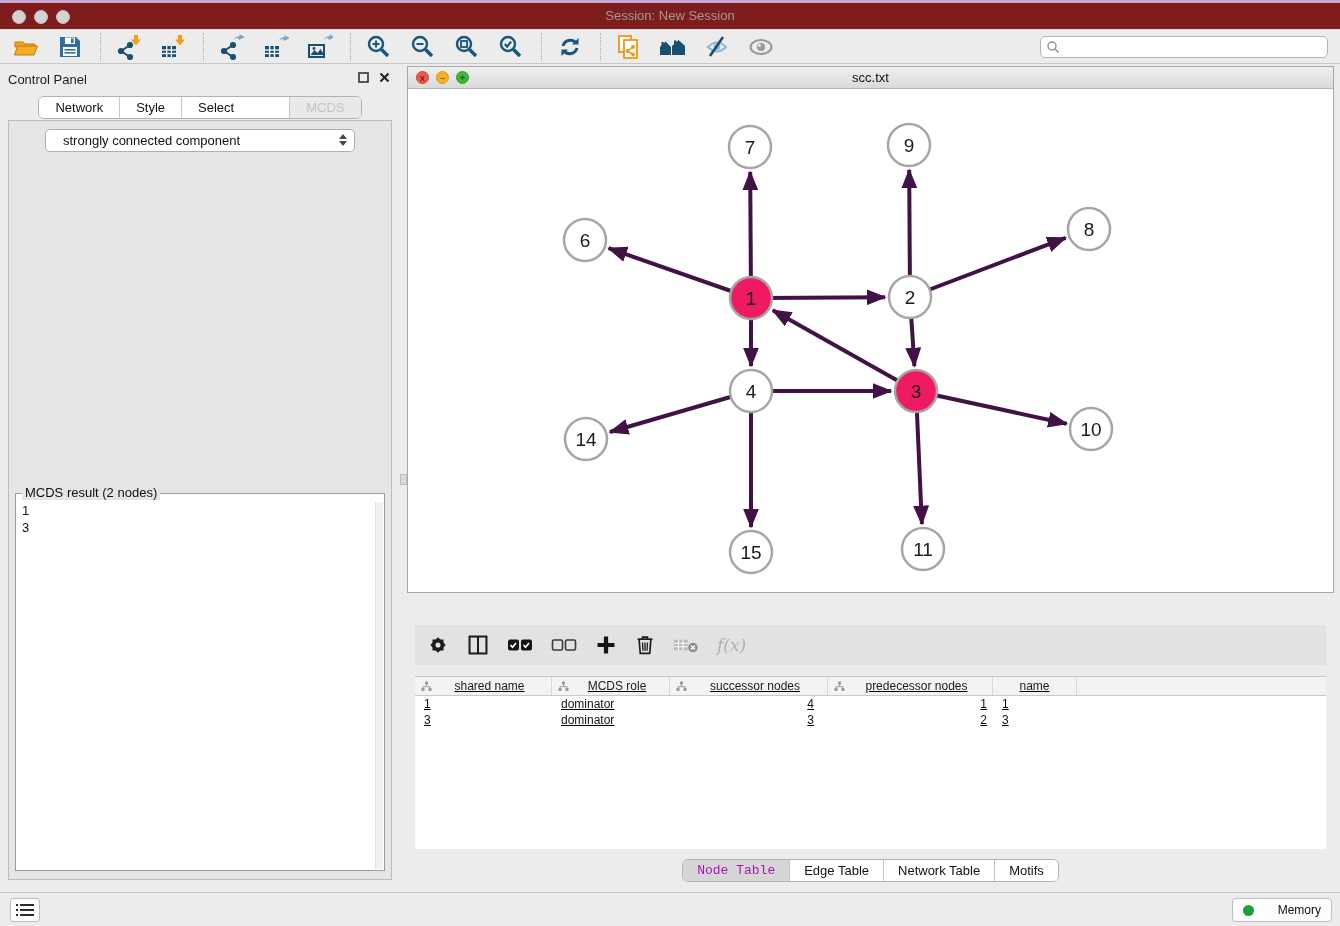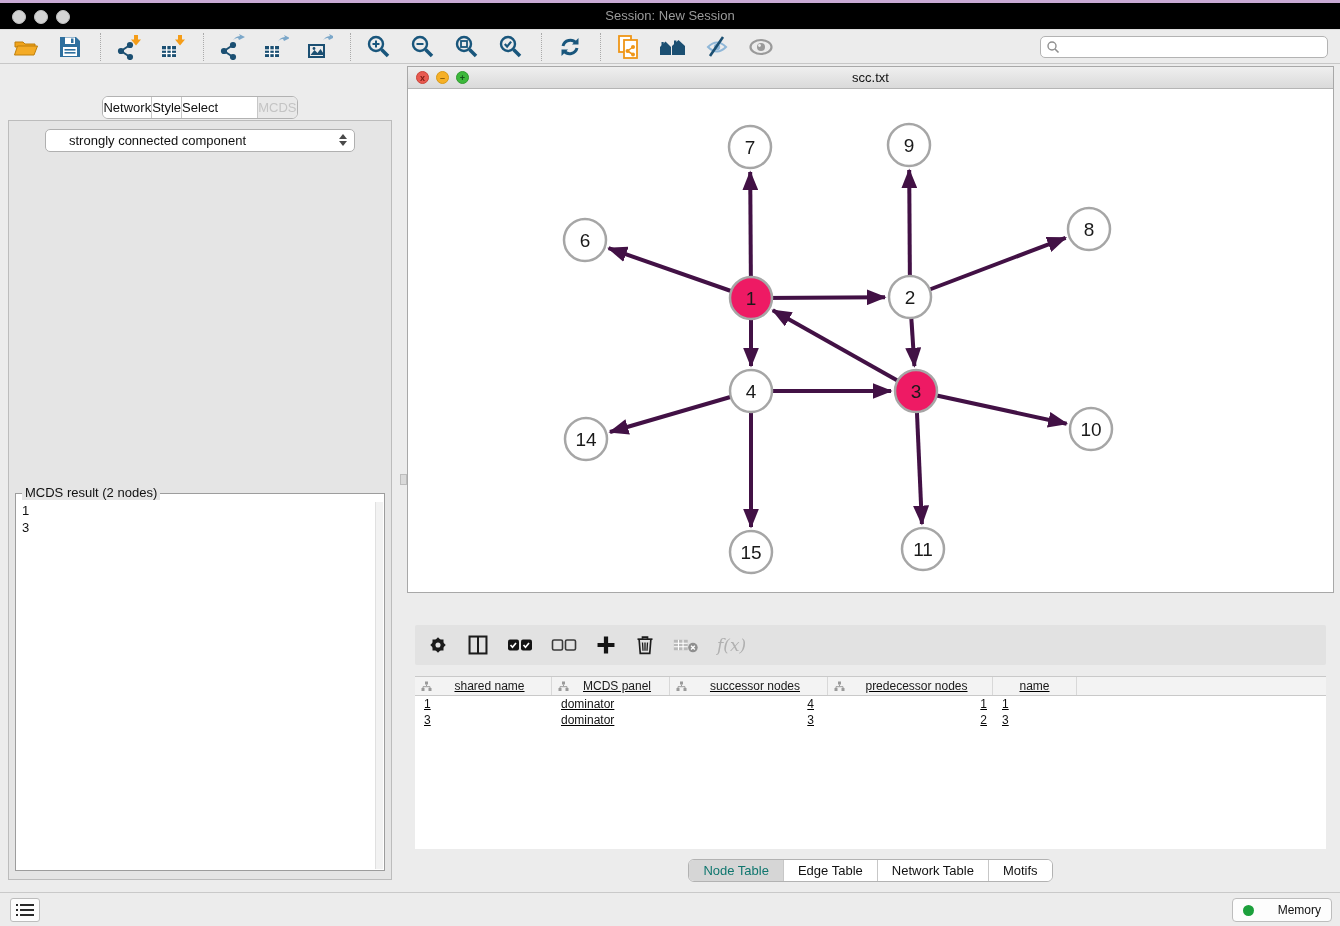--- a/index.html
+++ b/index.html
@@ -1,21 +1,21 @@
 <!DOCTYPE html>
 <html><head>
 <meta charset="utf-8">
 <style>
   * { margin:0; padding:0; box-sizing:border-box; }
   html,body { width:1340px; height:926px; overflow:hidden; background:#ececec;
     font-family:"Liberation Sans", sans-serif; -webkit-font-smoothing:antialiased; }
 
   
   .desktop-strip { position:absolute; top:0; left:0; right:0; height:3px; background:#c9aad5; }
-  .titlebar { position:absolute; top:3px; left:0; right:0; height:27px; background:#000000;
+  .titlebar { position:absolute; top:3px; left:0; right:0; height:27px; background:#7f1d1d;
     border-bottom:1px solid #dcdcdc; }
   .tl-group { position:absolute; left:12px; top:7px; display:flex; gap:8px; }
   .tl { width:14px; height:14px; border-radius:50%; background:#d3d3d3; border:1px solid #c0c0c0;
     font-size:9px; line-height:12px; text-align:center; }
   .titlebar .win-title { position:absolute; left:0; right:0; top:5px; text-align:center;
     font-size:13px; color:#9b9b9b; }
 
   .toolbar { position:absolute; top:30px; left:0; right:0; height:34px; background:#ececec;
     border-bottom:1px solid #c7c7c7; display:flex; align-items:center; padding-left:10px; }
   .tb-btn { width:32px; height:30px; display:flex; align-items:center; justify-content:center;
@@ -25,30 +25,30 @@
     border:1px solid #b3b3b3; border-radius:5px; display:flex; align-items:center; padding-left:5px; }
   .search-box input { border:none; outline:none; flex:1; font-size:12px; height:18px; background:transparent; }
 
   
   .control-panel { position:absolute; left:0; top:66px; width:400px; height:818px; background:#ececec; }
   .panel-head { position:relative; height:26px; }
   .panel-head .panel-title { position:absolute; left:8px; top:6px; font-size:13px; color:#1c1c1c; }
   .panel-head .head-icons { position:absolute; right:10px; top:6px; display:flex; gap:10px; align-items:center; }
   .cp-tabs { position:absolute; top:30px; left:0; right:0; display:flex; justify-content:center; }
   .tab-group { display:inline-flex; border:1px solid #b2b2b2; border-radius:6px; overflow:hidden; background:#fff; }
-  .tab-group .tab { font-size:13px; color:#111; background:#fff; padding:3px 0; border:none;
+  .tab-group .tab { font-size:13px; color:#111; background:#fff; padding:3px 16px; border:none;
     border-left:1px solid #c7c7c7; }
   .tab-group .tab:first-child { border-left:none; }
   .tab-group .tab.inactive-look { background:#e9e9e9; color:#c4c4c4;margin-left:39px; }
   .cp-body { position:absolute; left:8px; right:8px; top:54px; bottom:4px;
     background:#e5e5e5; border:1px solid #bcbcbc; }
   .opt-label { margin-top:17px; text-align:center; font-size:13px; color:#111; }
   .opt-select { position:relative; margin:8px 36px 0 36px; height:23px; background:#fff;
     border:1px solid #b0b0b0; border-radius:5px; font-size:13px; color:#111;
-    display:flex; align-items:center; padding-left:23px; }
+    display:flex; align-items:center; padding-left:17px; }
   .stepper { position:absolute; right:7px; top:4px; display:flex; flex-direction:column; gap:2px; }
   .stepper i { display:block; width:0; height:0; border-left:4px solid transparent; border-right:4px solid transparent; }
   .stepper .up { border-bottom:5px solid #4a4a4a; }
   .stepper .dn { border-top:5px solid #4a4a4a; }
   .cp-buttons { margin-top:12px; display:flex; justify-content:center; gap:14px; }
   .btn { background:#fff; border:1px solid #b2b2b2; border-radius:5px; font-size:13px;
     color:#111; padding:3px 15px; height:22px; line-height:15px; }
   .result-box { position:absolute; left:6px; right:6px; top:372px; bottom:8px;
     border:1px solid #9d9d9d; background:#fff; }
   .result-box .legend { position:absolute; top:-9px; left:6px; background:#e5e5e5;
@@ -91,21 +91,21 @@
   .nt-hcell .lbl { flex:1; text-align:center; font-size:12px; color:#1a1a1a; }
   .nt-row { display:flex; height:16px; background:#fff; font-size:12px; color:#111; align-items:center; }
   .nt-cell { overflow:hidden; white-space:nowrap; }
   .c0 { width:137px; } .c1 { width:118px; } .c2 { width:158px; } .c3 { width:165px; } .c4 { width:84px; }
   .cf { flex:1; border-right:none !important; }
   .al { text-align:left; padding-left:9px; }
   .ar2 { text-align:right; padding-right:14px; }
   .ar3 { text-align:right; padding-right:6px; }
   .tp-tabs { position:absolute; left:0; right:0; bottom:8px; display:flex; justify-content:center; }
   .tp-tabs .tab { padding:3px 14px; }
-  .tp-tabs .tab.selected-gray { background:#d6d6d6; color:#0f766e; }
+  .tp-tabs .tab.selected-gray { background:#d6d6d6; color:#a21caf;font-family:Liberation Mono, monospace; }
 
   
   .status-bar { position:absolute; left:0; bottom:0; right:0; height:34px; background:#ececec;
     border-top:1px solid #c9c9c9; }
   .list-btn { position:absolute; left:10px; top:5px; width:30px; height:24px; background:#fdfdfd;
     border:1px solid #bdbdbd; border-radius:3px; display:flex; align-items:center; justify-content:center; }
   .memory-btn { position:absolute; right:8px; top:5px; height:24px; background:#fdfdfd;
     border:1px solid #bdbdbd; border-radius:4px; display:flex; align-items:center; gap:24px;
     padding:0 10px; font-size:12px; color:#111; }
   .memory-dot { width:11px; height:11px; border-radius:50%; background:#1ca03c; }
@@ -277,20 +277,31 @@
 
 <div class="search-box">
   <svg width="14" height="14" viewBox="0 0 14 14">
     <circle cx="6" cy="6" r="4" fill="none" stroke="#8f8f8f" stroke-width="1.4"></circle>
     <line x1="9" y1="9" x2="12.5" y2="12.5" stroke="#8f8f8f" stroke-width="1.6"></line>
   </svg>
   <input type="text" value="" style="">
 </div>
 
 <div class="control-panel">
+  <div class="panel-head">
+    <span class="panel-title">Control Panel</span>
+    <span class="head-icons">
+      <svg width="11" height="11" viewBox="0 0 11 11">
+        <rect x="1" y="1" width="9" height="9" fill="none" stroke="#333" stroke-width="1.6"></rect>
+      </svg>
+      <svg width="11" height="11" viewBox="0 0 11 11">
+        <path d="M1.5 1.5 L9.5 9.5 M9.5 1.5 L1.5 9.5" stroke="#222" stroke-width="2"></path>
+      </svg>
+    </span>
+  </div>
   <div class="cp-tabs">
     <div class="tab-group">
       <button class="tab">Network</button>
       <button class="tab">Style</button>
       <button class="tab">Select</button>
       <button class="tab inactive-look">MCDS</button>
     </div>
   </div>
   <div class="cp-body">
     <div class="opt-select">
@@ -469,21 +480,21 @@
           </svg>
         <span class="lbl">shared name</span>
       </div>
       <div class="nt-hcell c1">
         <svg width="11" height="11" viewBox="0 0 11 11">
             <rect x="4" y="0.5" width="3" height="3" fill="#9a9a9a"></rect>
             <rect x="0.5" y="7" width="3" height="3" fill="#9a9a9a"></rect>
             <rect x="7.5" y="7" width="3" height="3" fill="#9a9a9a"></rect>
             <path d="M5.5 3.5 v1.5 M2 7 v-1.3 h7 V7" stroke="#9a9a9a" fill="none"></path>
           </svg>
-        <span class="lbl">MCDS panel</span>
+        <span class="lbl">MCDS role</span>
       </div>
       <div class="nt-hcell c2">
         <svg width="11" height="11" viewBox="0 0 11 11">
             <rect x="4" y="0.5" width="3" height="3" fill="#9a9a9a"></rect>
             <rect x="0.5" y="7" width="3" height="3" fill="#9a9a9a"></rect>
             <rect x="7.5" y="7" width="3" height="3" fill="#9a9a9a"></rect>
             <path d="M5.5 3.5 v1.5 M2 7 v-1.3 h7 V7" stroke="#9a9a9a" fill="none"></path>
           </svg>
         <span class="lbl">successor nodes</span>
       </div>

